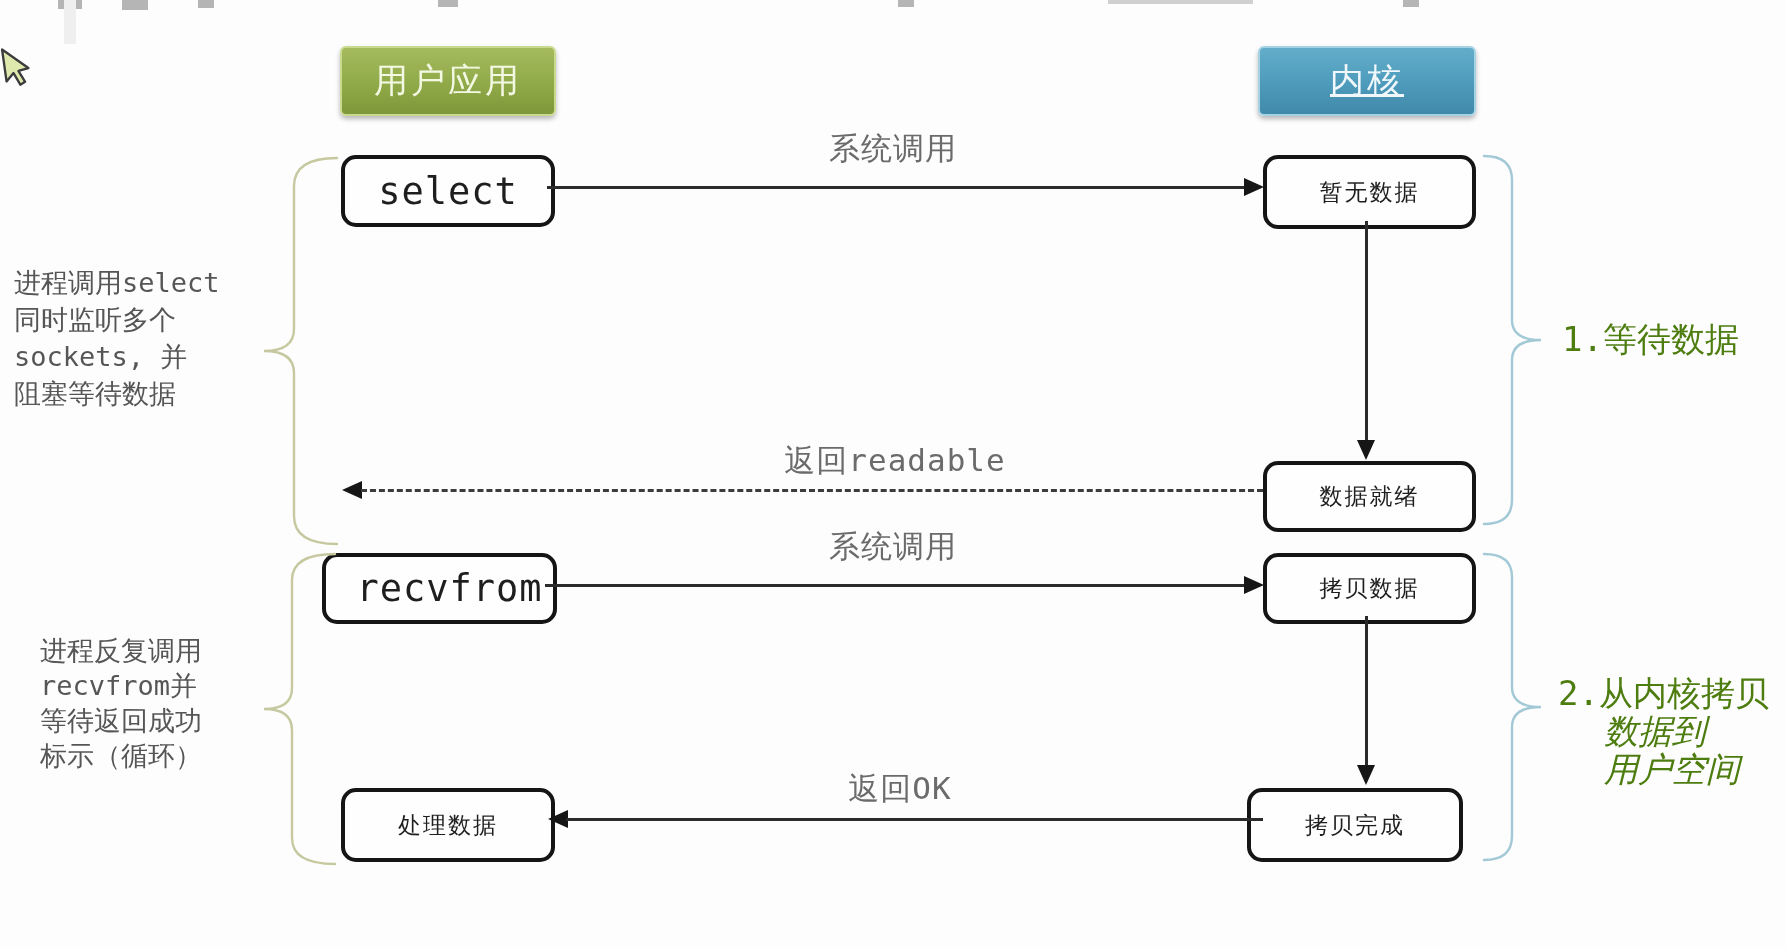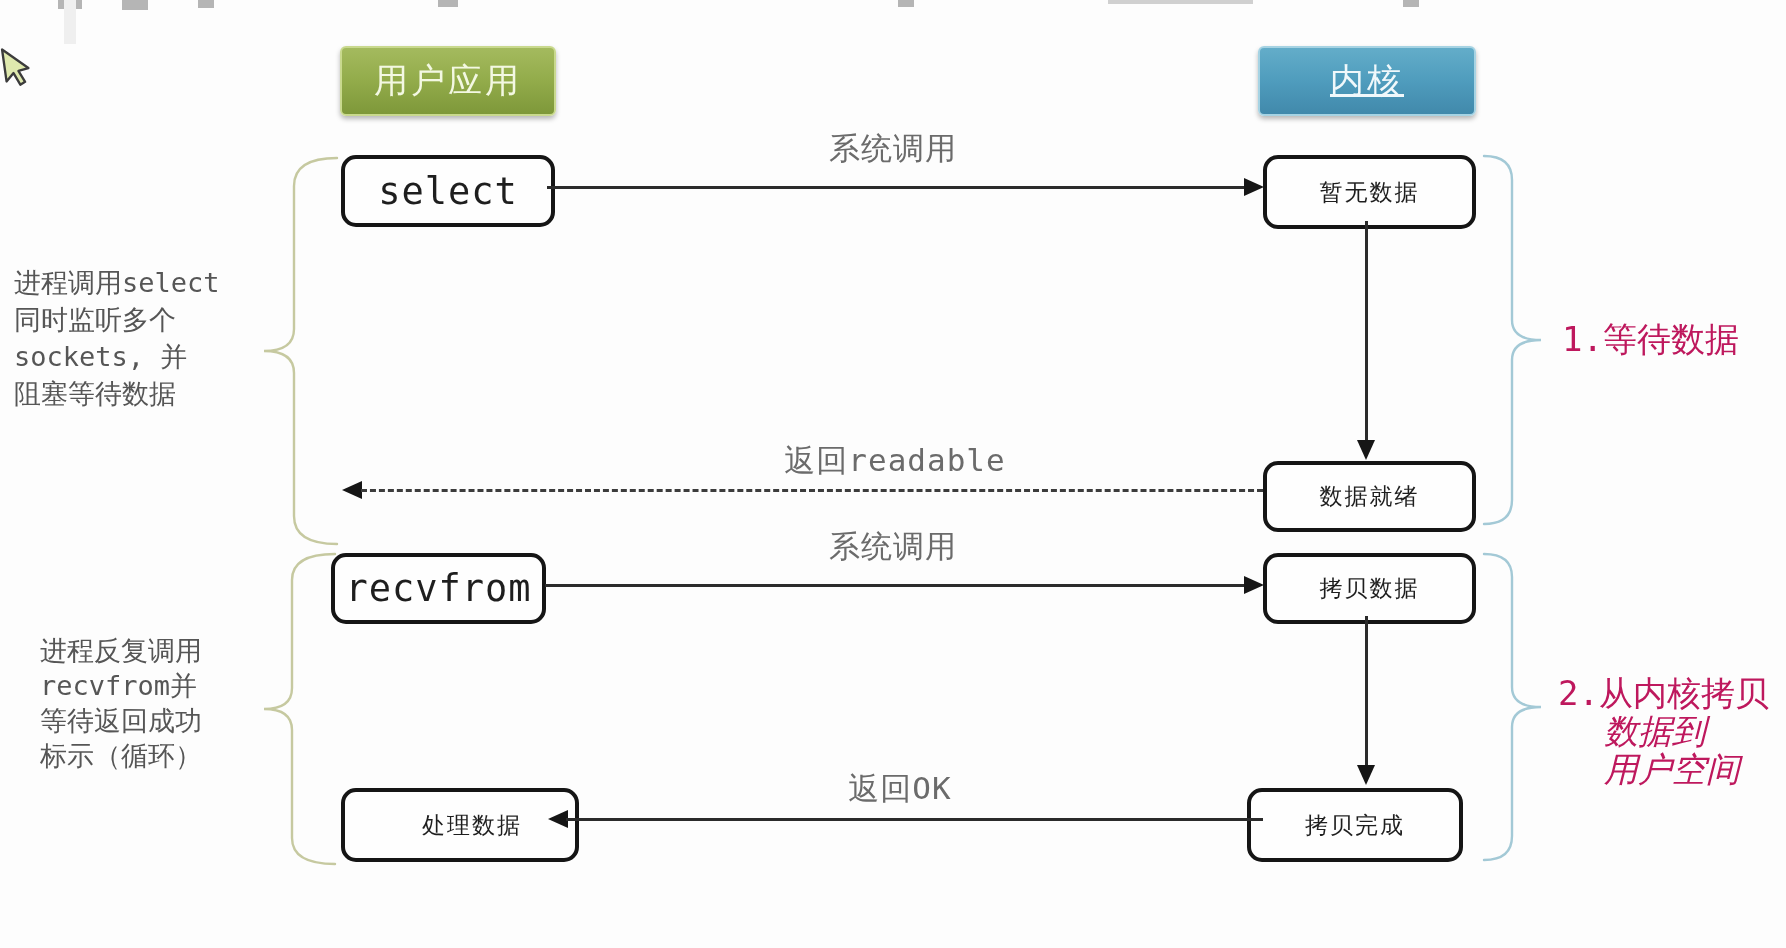--- a/index.html
+++ b/index.html
@@ -26,23 +26,23 @@
   
   .node{
     position:absolute;display:flex;align-items:center;justify-content:center;
     background:#fefefe;border:4px solid #151515;border-radius:15px;
     color:#1e1e1e;font-size:23px;letter-spacing:2px;font-weight:500;
   }
   .node.code{font-size:37px;letter-spacing:1px;font-weight:500;}
   #nd-select {left:341px;top:155px;width:206px;height:64px;}
   #nd-nodata {left:1263px;top:155px;width:205px;height:66px;}
   #nd-ready  {left:1263px;top:461px;width:205px;height:63px;}
-  #nd-recv   {left:331px;top:553px;width:207px;height:63px;}
+  #nd-recv   {left:322px;top:553px;width:207px;height:63px;padding-left:20px;}
   #nd-copy   {left:1263px;top:553px;width:205px;height:63px;}
-  #nd-process{left:341px;top:788px;width:206px;height:66px;padding-left:24px;}
+  #nd-process{left:341px;top:788px;width:206px;height:66px;}
   #nd-done   {left:1218px;top:788px;width:208px;height:66px;margin-left:29px;}
   
   .hline{position:absolute;height:3px;background:#2b2b2b;}
   .vline{position:absolute;width:3px;background:#2b2b2b;}
   .dashline{position:absolute;height:0;border-top:3px dashed #3c3c3c;}
   .head-r{position:absolute;width:0;height:0;border-top:9px solid transparent;
     border-bottom:9px solid transparent;border-left:20px solid #161616;}
   .head-l{position:absolute;width:0;height:0;border-top:9px solid transparent;
     border-bottom:9px solid transparent;border-right:20px solid #161616;}
   .head-d{position:absolute;width:0;height:0;border-left:9px solid transparent;
@@ -50,21 +50,21 @@
   
   .alabel{position:absolute;color:#6b6b6b;font-size:31px;text-align:center;letter-spacing:1px;}
   #lbl-sys1{left:793px;top:128px;width:200px;}
   #lbl-readable{left:770px;top:440px;width:250px;}
   #lbl-sys2{left:793px;top:526px;width:200px;}
   #lbl-ok{left:800px;top:768px;width:200px;}
   
   .ann{position:absolute;color:#565656;font-size:27px;line-height:37px;white-space:nowrap;}
   #ann-left1{left:14px;top:264px;}
   #ann-left2{left:40px;top:633px;line-height:35px;}
-  .rlabel{position:absolute;color:#be185d;font-size:34px;line-height:38px;white-space:nowrap;}
+  .rlabel{position:absolute;color:#4d7c0f;font-size:34px;line-height:38px;white-space:nowrap;}
   #ann-right1{left:1562px;top:320px;}
   #ann-right2{left:1558px;top:674px;}
   #ann-right2 .indent{padding-left:46px;font-style:italic;}
   
   #braces{position:absolute;left:0;top:0;pointer-events:none;}
   .brace-olive{fill:none;stroke:#c6c9a0;stroke-width:2.4;stroke-linecap:round;}
   .brace-blue{fill:none;stroke:#a3c9d6;stroke-width:2.4;stroke-linecap:round;}
   
   #cursor{position:absolute;left:0px;top:46px;transform:rotate(-8deg);}
 </style>

